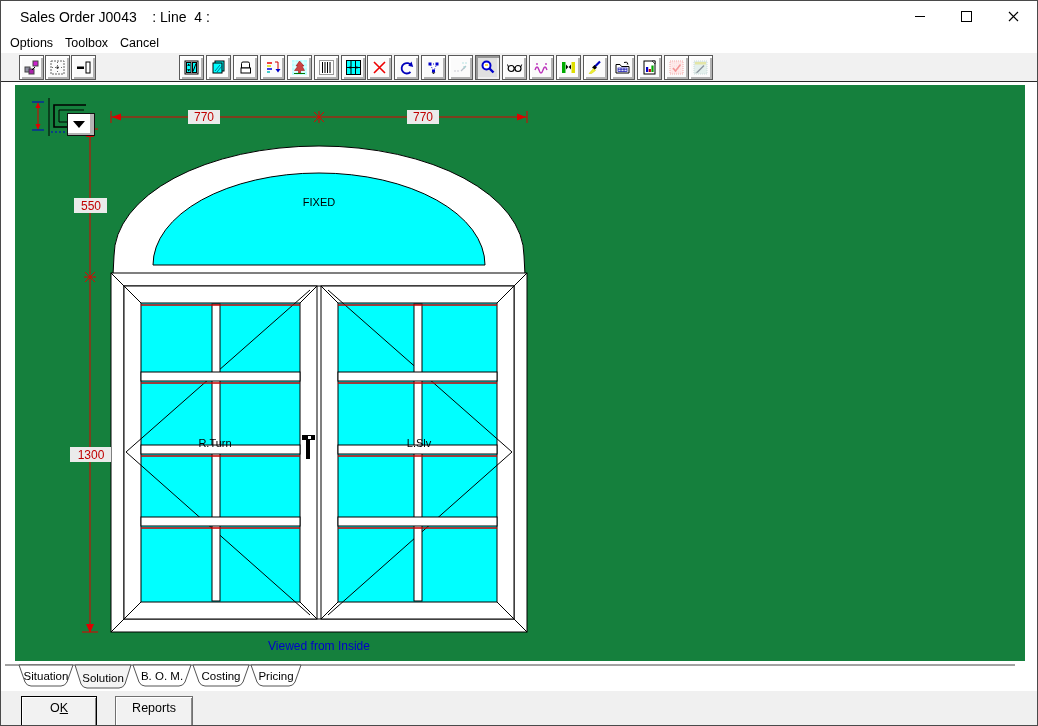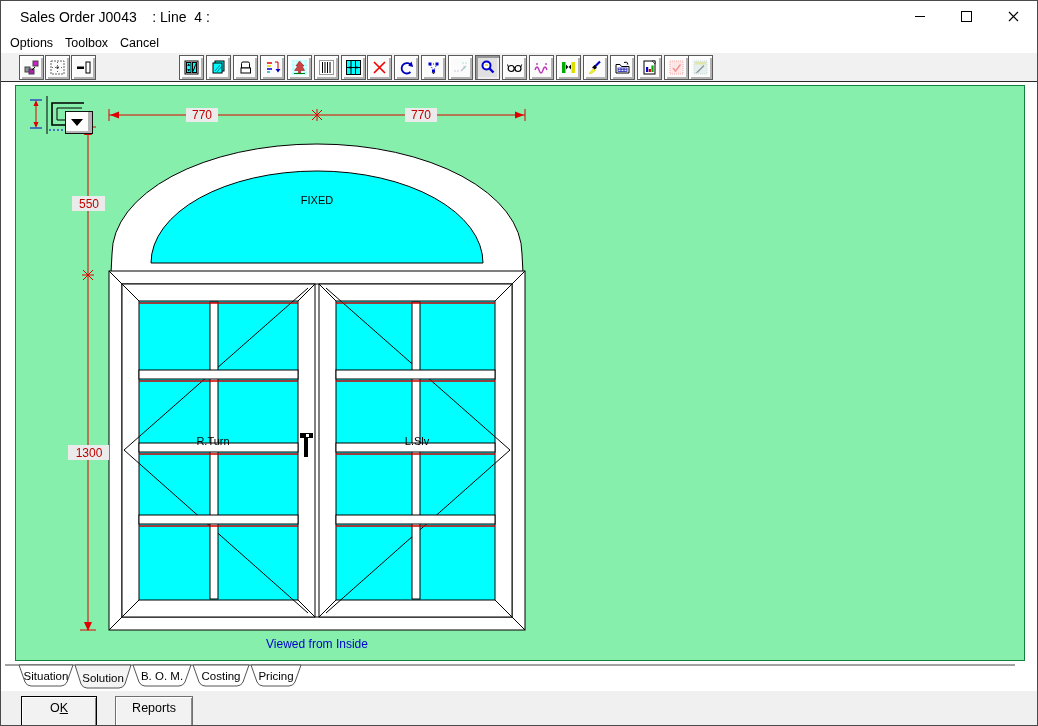--- a/index.html
+++ b/index.html
@@ -21,21 +21,21 @@
   .toolline{position:absolute;left:0;top:80px;width:100%;height:1px;background:#2a2a2a;}
   .tbtn{position:absolute;top:2px;width:25px;height:25px;background:#fbfbfb;
         border:1px solid #5a5a5a;box-sizing:border-box;
         box-shadow:inset 2px 2px 0 #ffffff, inset -2px -2px 0 #b2b2b2;
         display:flex;align-items:center;justify-content:center;}
   .tbtn.pressed{background:#e0e0e0;
         box-shadow:inset 2px 2px 0 #989898, inset -2px -2px 0 #eeeeee;}
   .tbtn.disabled svg{opacity:.5;}
   
   .panel{position:absolute;left:14px;top:84px;width:1010px;height:576px;
-         background:#86efac;border:1px solid #15803d;box-sizing:border-box;}
+         background:#15803d;border:3px solid #15803d;box-sizing:border-box;}
   .canvas{position:absolute;left:0;top:0;}
   .profile{position:absolute;left:10px;top:8px;}
   .dropbtn{position:absolute;left:49px;top:25px;width:28px;height:23px;background:#fff;
            border:1px solid #111;box-sizing:border-box;
            box-shadow:inset -4px -2px 0 #b4b4b4;
            display:flex;align-items:center;justify-content:center;}
   .tri{width:0;height:0;border-left:6px solid transparent;border-right:6px solid transparent;
        border-top:7px solid #000;margin-right:4px;}
   
   .tabstrip{position:absolute;left:4px;top:660px;width:1010px;height:30px;background:#fff;}

